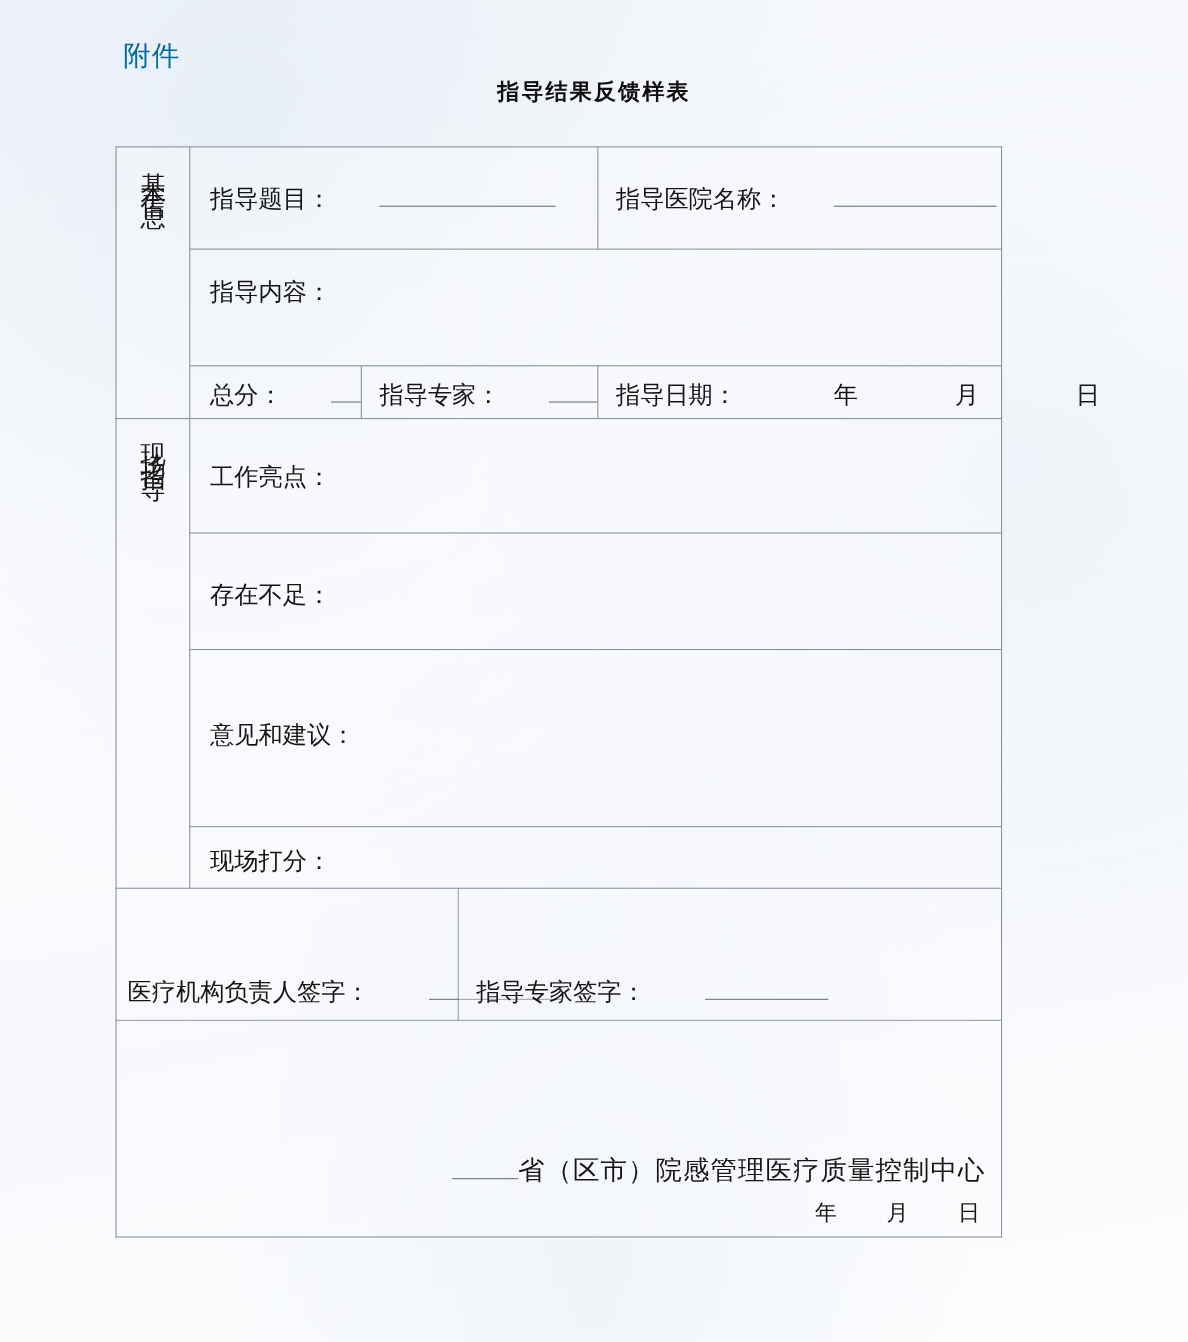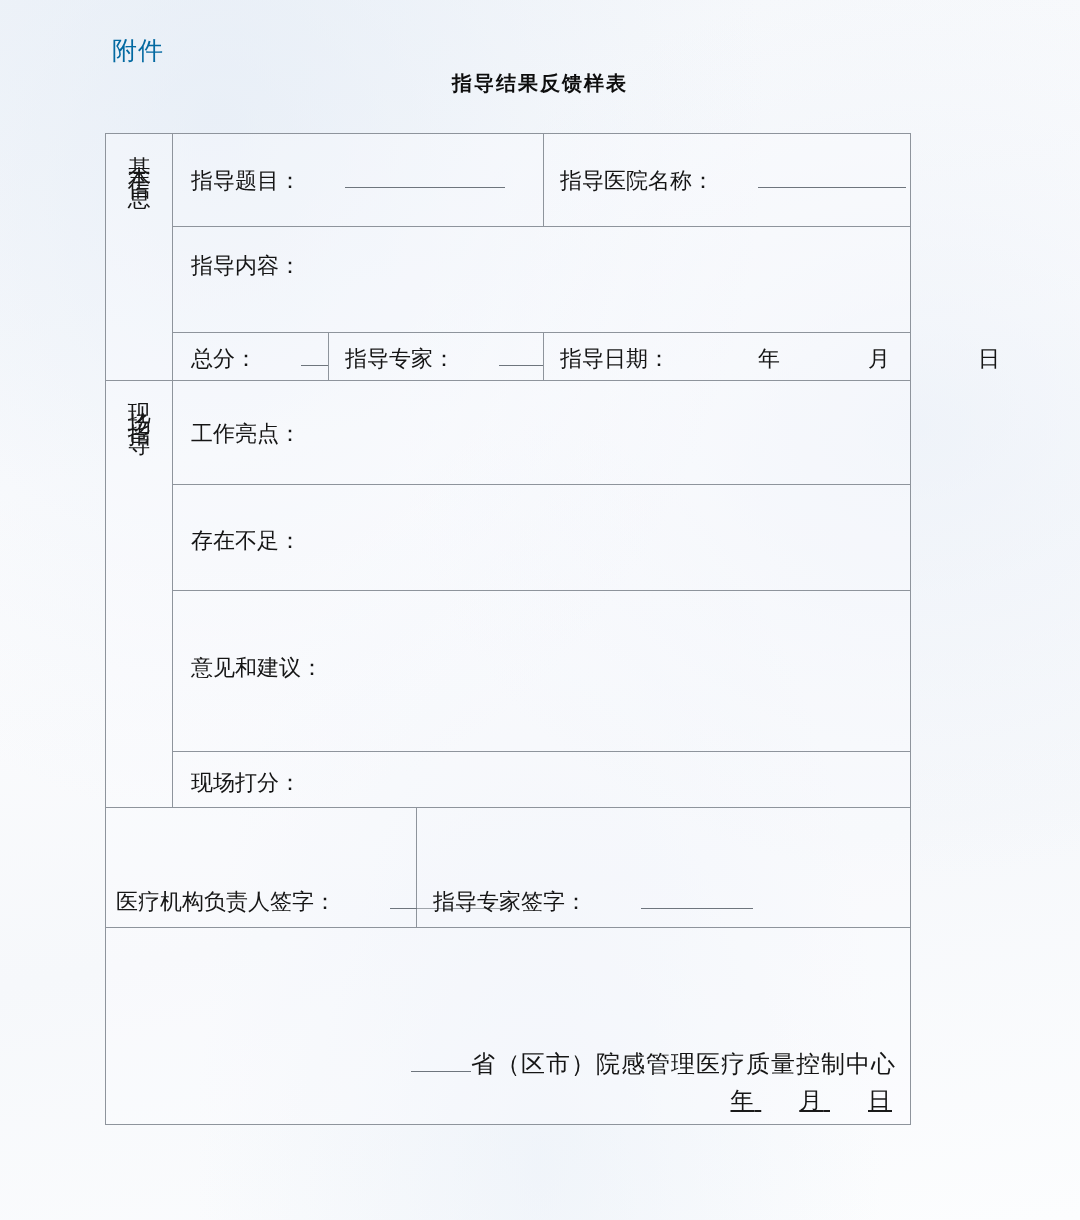--- a/index.html
+++ b/index.html
@@ -132,24 +132,23 @@
     right: 14px;
     bottom: 44px;
     font-size: 24px;
     letter-spacing: 1px;
     white-space: nowrap;
   }
   .stamp-date {
     position: absolute;
     right: 18px;
     bottom: 8px;
-    font-size: 23px;
+    font-size: 20px;
     letter-spacing: 1px;
     white-space: nowrap;
-    text-decoration: underline;
   }
   .stamp-date span { margin-left: 38px; }
   .stamp-date span:first-child { margin-left: 0; }
 
   
   .footnote {
     position: absolute;
     left: 112px;
     top: 1134px;
     width: 830px;

